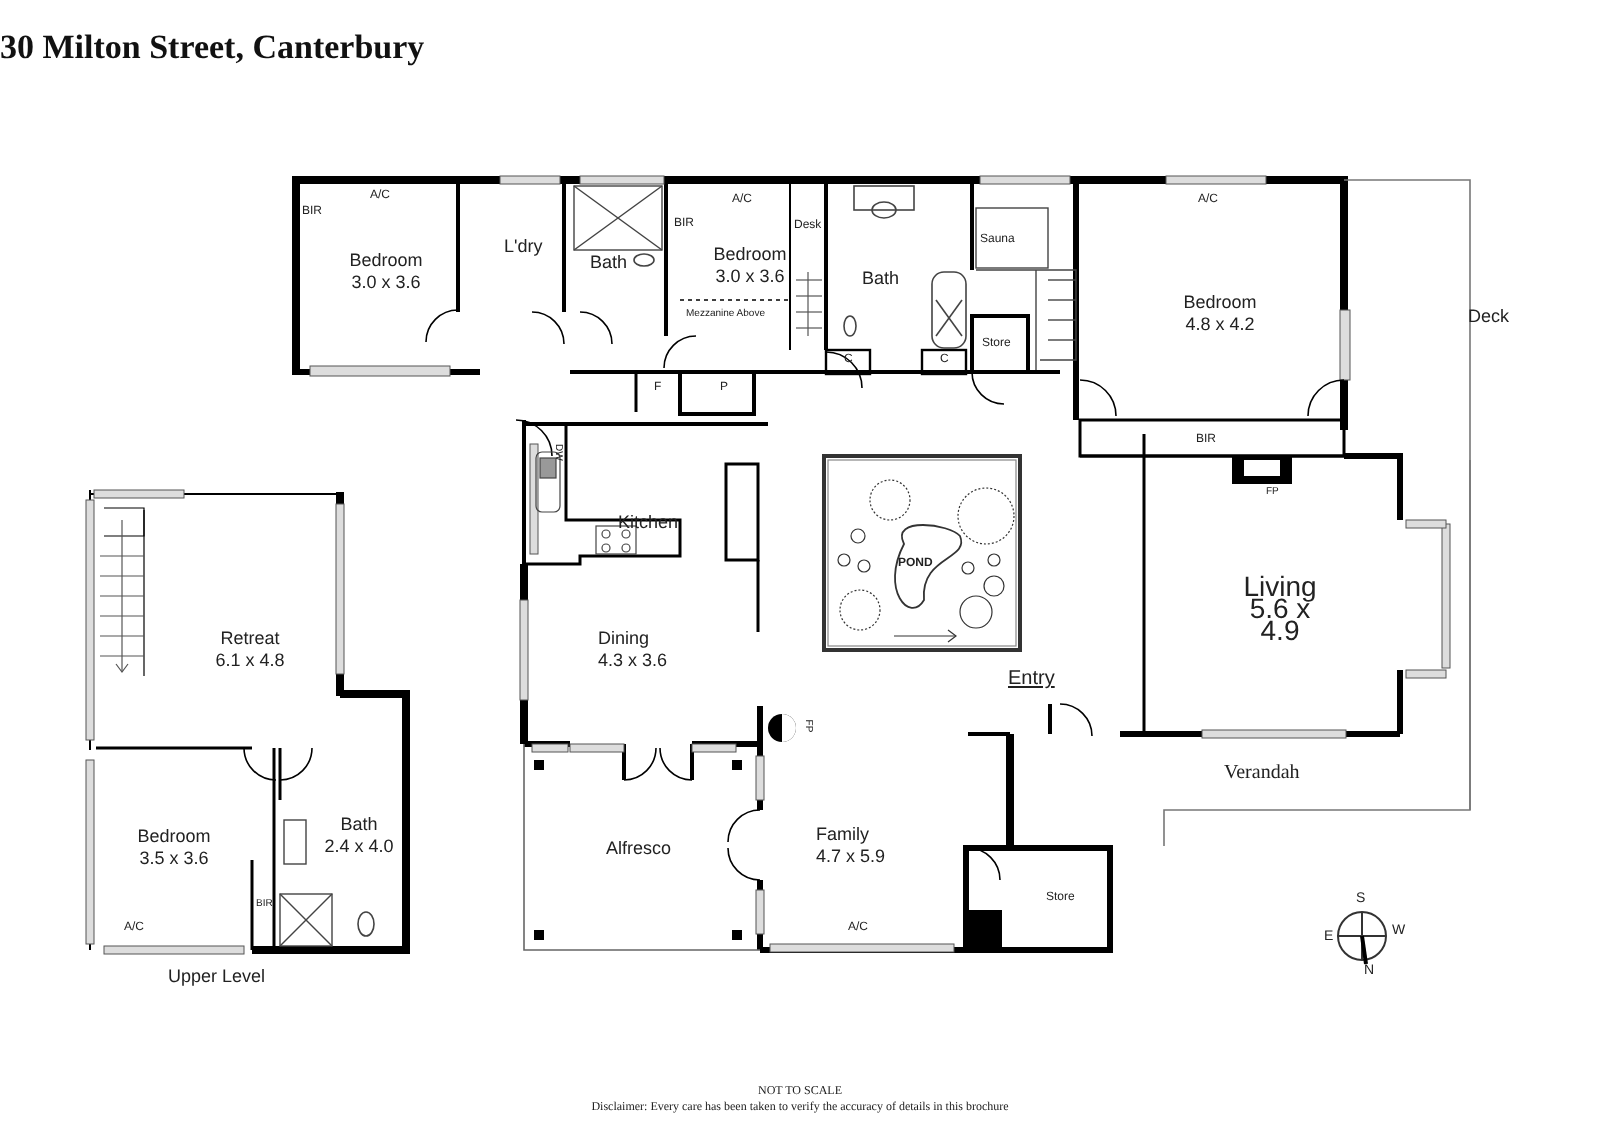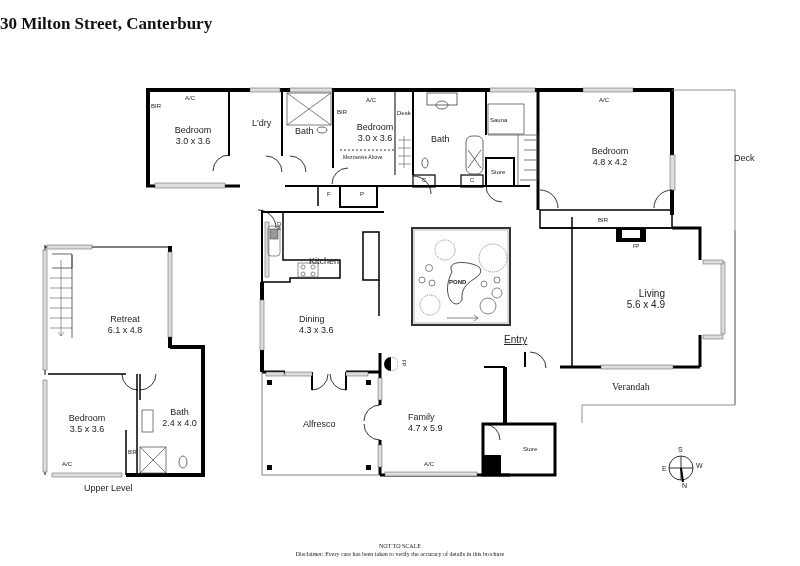--- a/index.html
+++ b/index.html
@@ -317,21 +317,21 @@
   <div style="position:absolute;left:327px;top:191px;font-size:6px;color:#222;">F</div>
   <div style="position:absolute;left:360px;top:191px;font-size:6px;color:#222;">P</div>
 
   <div style="position:absolute;left:282px;top:222px;font-size:5px;color:#222;transform:rotate(90deg);transform-origin:left top;">DW</div>
   <div style="position:absolute;left:309px;top:212px;font-size:9px;color:#222;margin-top:44px;">Kitchen</div>
   <div style="position:absolute;left:299px;top:314px;width:50px;font-size:9px;line-height:11px;color:#222;">
     <div>Dining</div>
     <div>4.3 x 3.6</div>
   </div>
   <div style="position:absolute;left:449px;top:279px;font-size:6px;font-weight:bold;color:#222;">POND</div>
-  <div style="position:absolute;left:615px;top:288px;width:50px;text-align:right;font-size:10px;line-height:11px;color:#222;">
+  <div style="position:absolute;left:615px;top:288px;width:50px;text-align:center;font-size:14px;line-height:11px;color:#222;">
     <div>Living</div>
     <div>5.6 x 4.9</div>
   </div>
   <div style="position:absolute;left:633px;top:243px;font-size:5px;color:#222;">FP</div>
   <div style="position:absolute;left:401px;top:360px;font-size:5px;color:#222;transform:rotate(90deg);">FP</div>
   <div style="position:absolute;left:504px;top:334px;font-size:10px;color:#222;text-decoration:underline;">Entry</div>
   <div style="position:absolute;left:612px;top:381px;font-size:10px;color:#222;font-family:Liberation Serif, serif;">Verandah</div>
   <div style="position:absolute;left:303px;top:419px;font-size:9px;color:#222;">Alfresco</div>
   <div style="position:absolute;left:408px;top:412px;width:50px;text-align:left;font-size:9px;line-height:11px;color:#222;">
     <div>Family</div>

